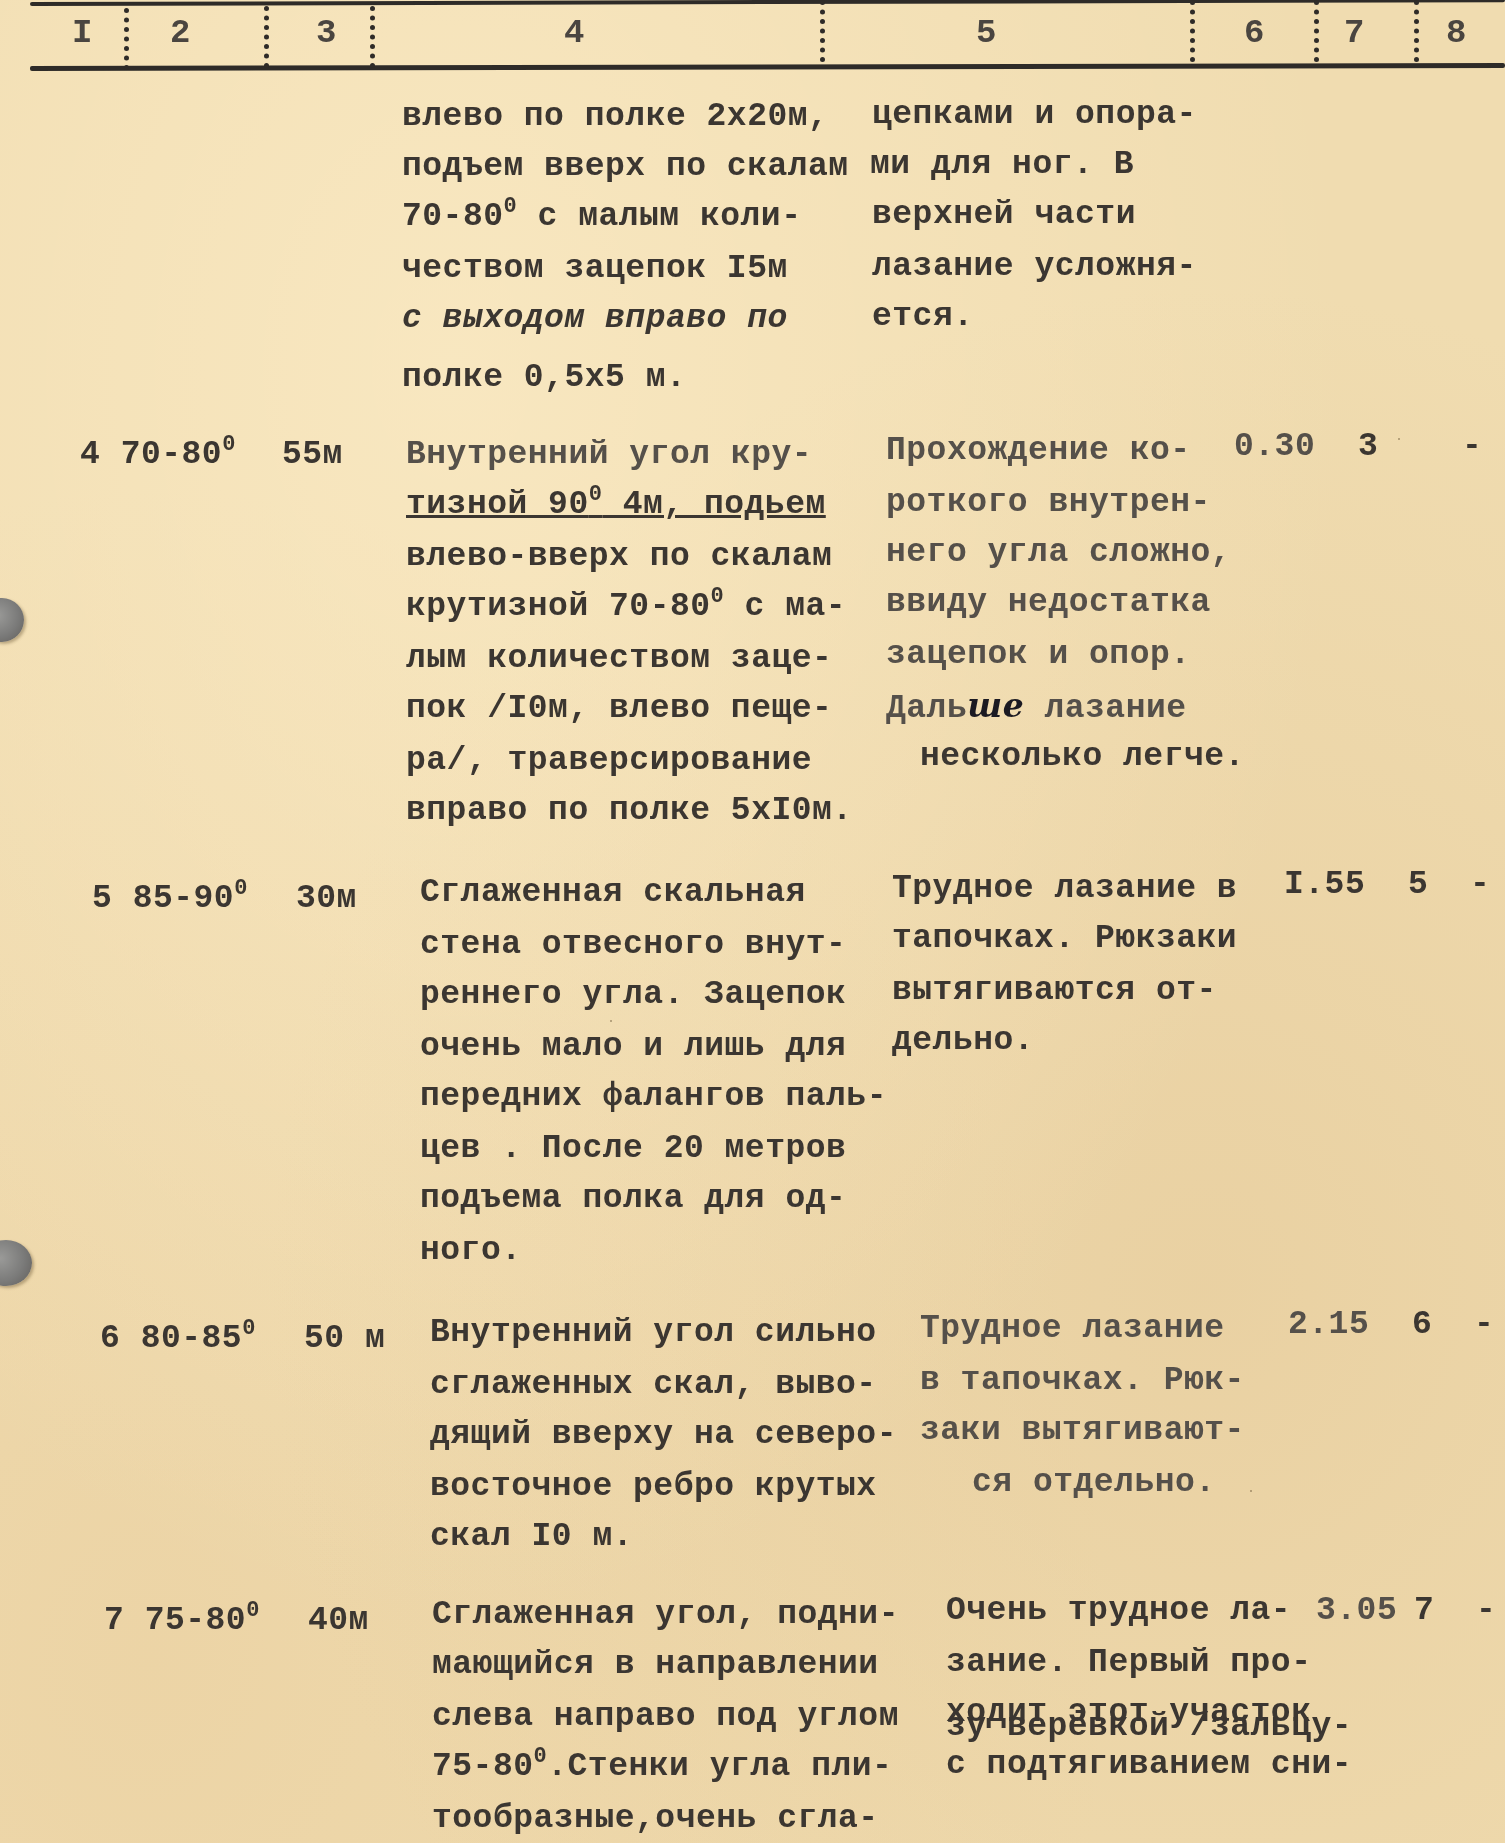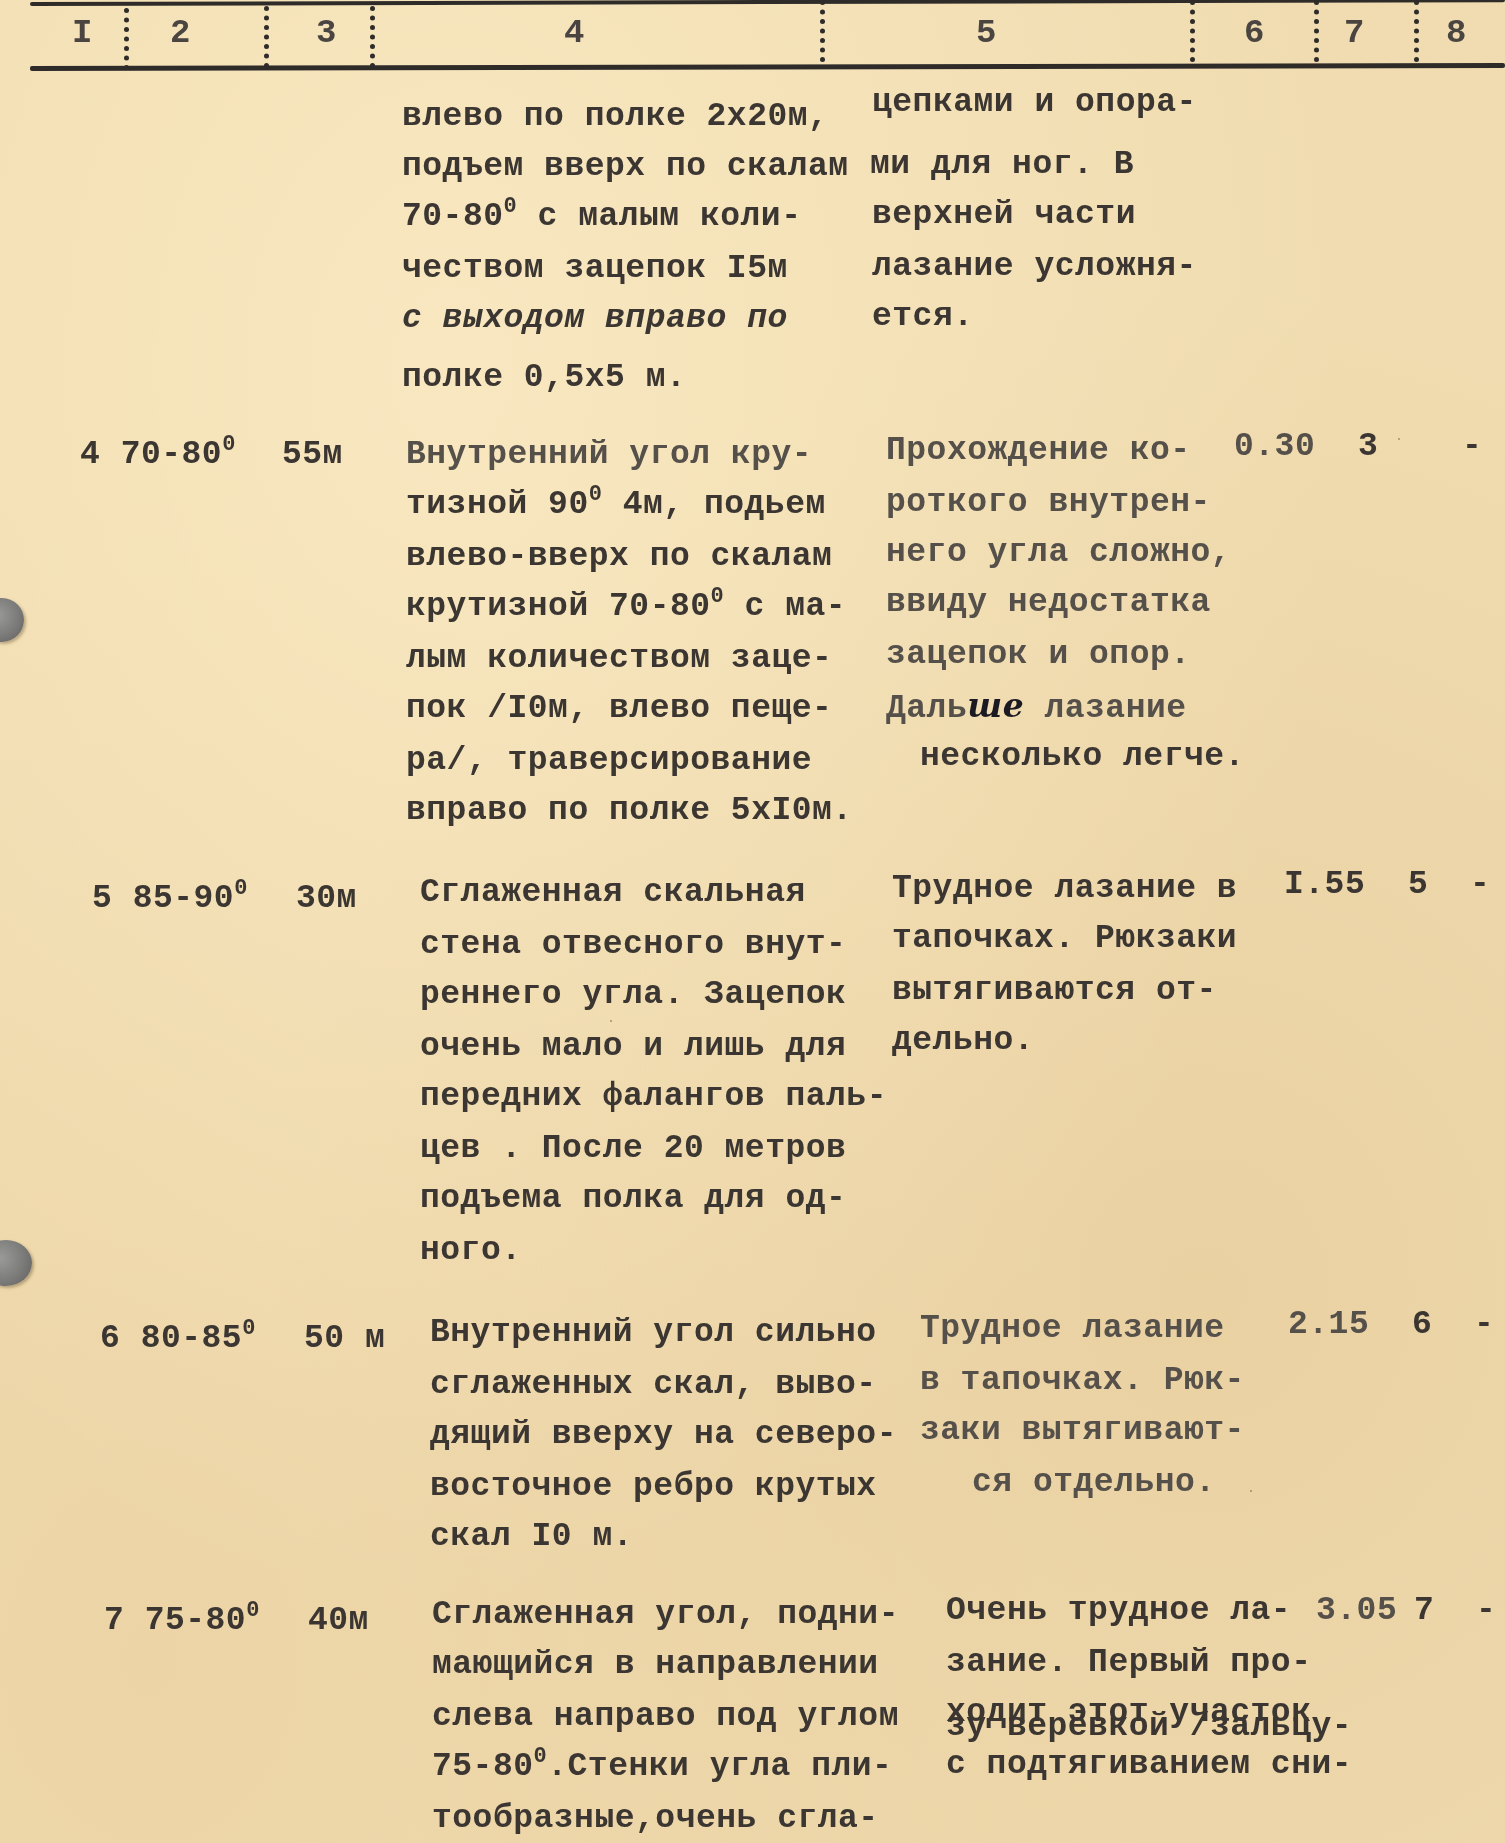--- a/index.html
+++ b/index.html
@@ -116,33 +116,33 @@
   </div>
 
   <div>
     <div class="line" style="left:402px; top:98px;">влево по полке 2х20м,</div>
     <div class="line" style="left:402px; top:148px;">подъем вверх по скалам</div>
     <div class="line" style="left:402px; top:198px;"><span>70-80</span><sup class="deg">0</sup><span> с малым коли-</span></div>
     <div class="line" style="left:402px; top:250px;">чеством зацепок I5м</div>
     <div class="line" style="left:402px; top:300px;font-style:italic;">с выходом вправо по</div>
     <div class="line" style="left:402px; top:352px;margin-top:7px;">полке 0,5х5 м.</div>
 
-    <div class="line" style="left:872px; top:84px;">цепками и опора-</div>
+    <div class="line" style="left:872px; top:96px;">цепками и опора-</div>
     <div class="line" style="left:870px; top:146px;">ми для ног. В</div>
     <div class="line" style="left:872px; top:196px;">верхней части</div>
     <div class="line" style="left:872px; top:248px;">лазание усложня-</div>
     <div class="line" style="left:872px; top:298px;">ется.</div>
   </div>
 
   <div>
     <div class="line" style="left:80px; top:436px;"><span>4</span> <span>70-80</span><sup class="deg">0</sup></div>
     <div class="line" style="left:282px; top:436px;">55м</div>
 
     <div class="line light" style="left:406px; top:436px;">Внутренний угол кру-</div>
-    <div class="line" style="left:406px; top:486px;"><span>тизной 90</span><sup class="deg">0</sup><span> 4м, подьем</span></div>
+    <div class="line" style="left:406px; top:486px;text-decoration:underline;"><span>тизной 90</span><sup class="deg">0</sup><span> 4м, подьем</span></div>
     <div class="line" style="left:406px; top:538px;">влево-вверх по скалам</div>
     <div class="line" style="left:406px; top:588px;"><span>крутизной 70-80</span><sup class="deg">0</sup><span> с ма-</span></div>
     <div class="line" style="left:406px; top:640px;">лым количеством заце-</div>
     <div class="line" style="left:406px; top:690px;">пок /I0м, влево пеще-</div>
     <div class="line" style="left:406px; top:742px;">ра/, траверсирование</div>
     <div class="line" style="left:406px; top:792px;">вправо по полке 5хI0м.</div>
 
     <div class="line light" style="left:886px; top:432px;">Прохождение ко-</div>
     <div class="line light" style="left:886px; top:484px;">роткого внутрен-</div>
     <div class="line light" style="left:886px; top:534px;">него угла сложно,</div>

